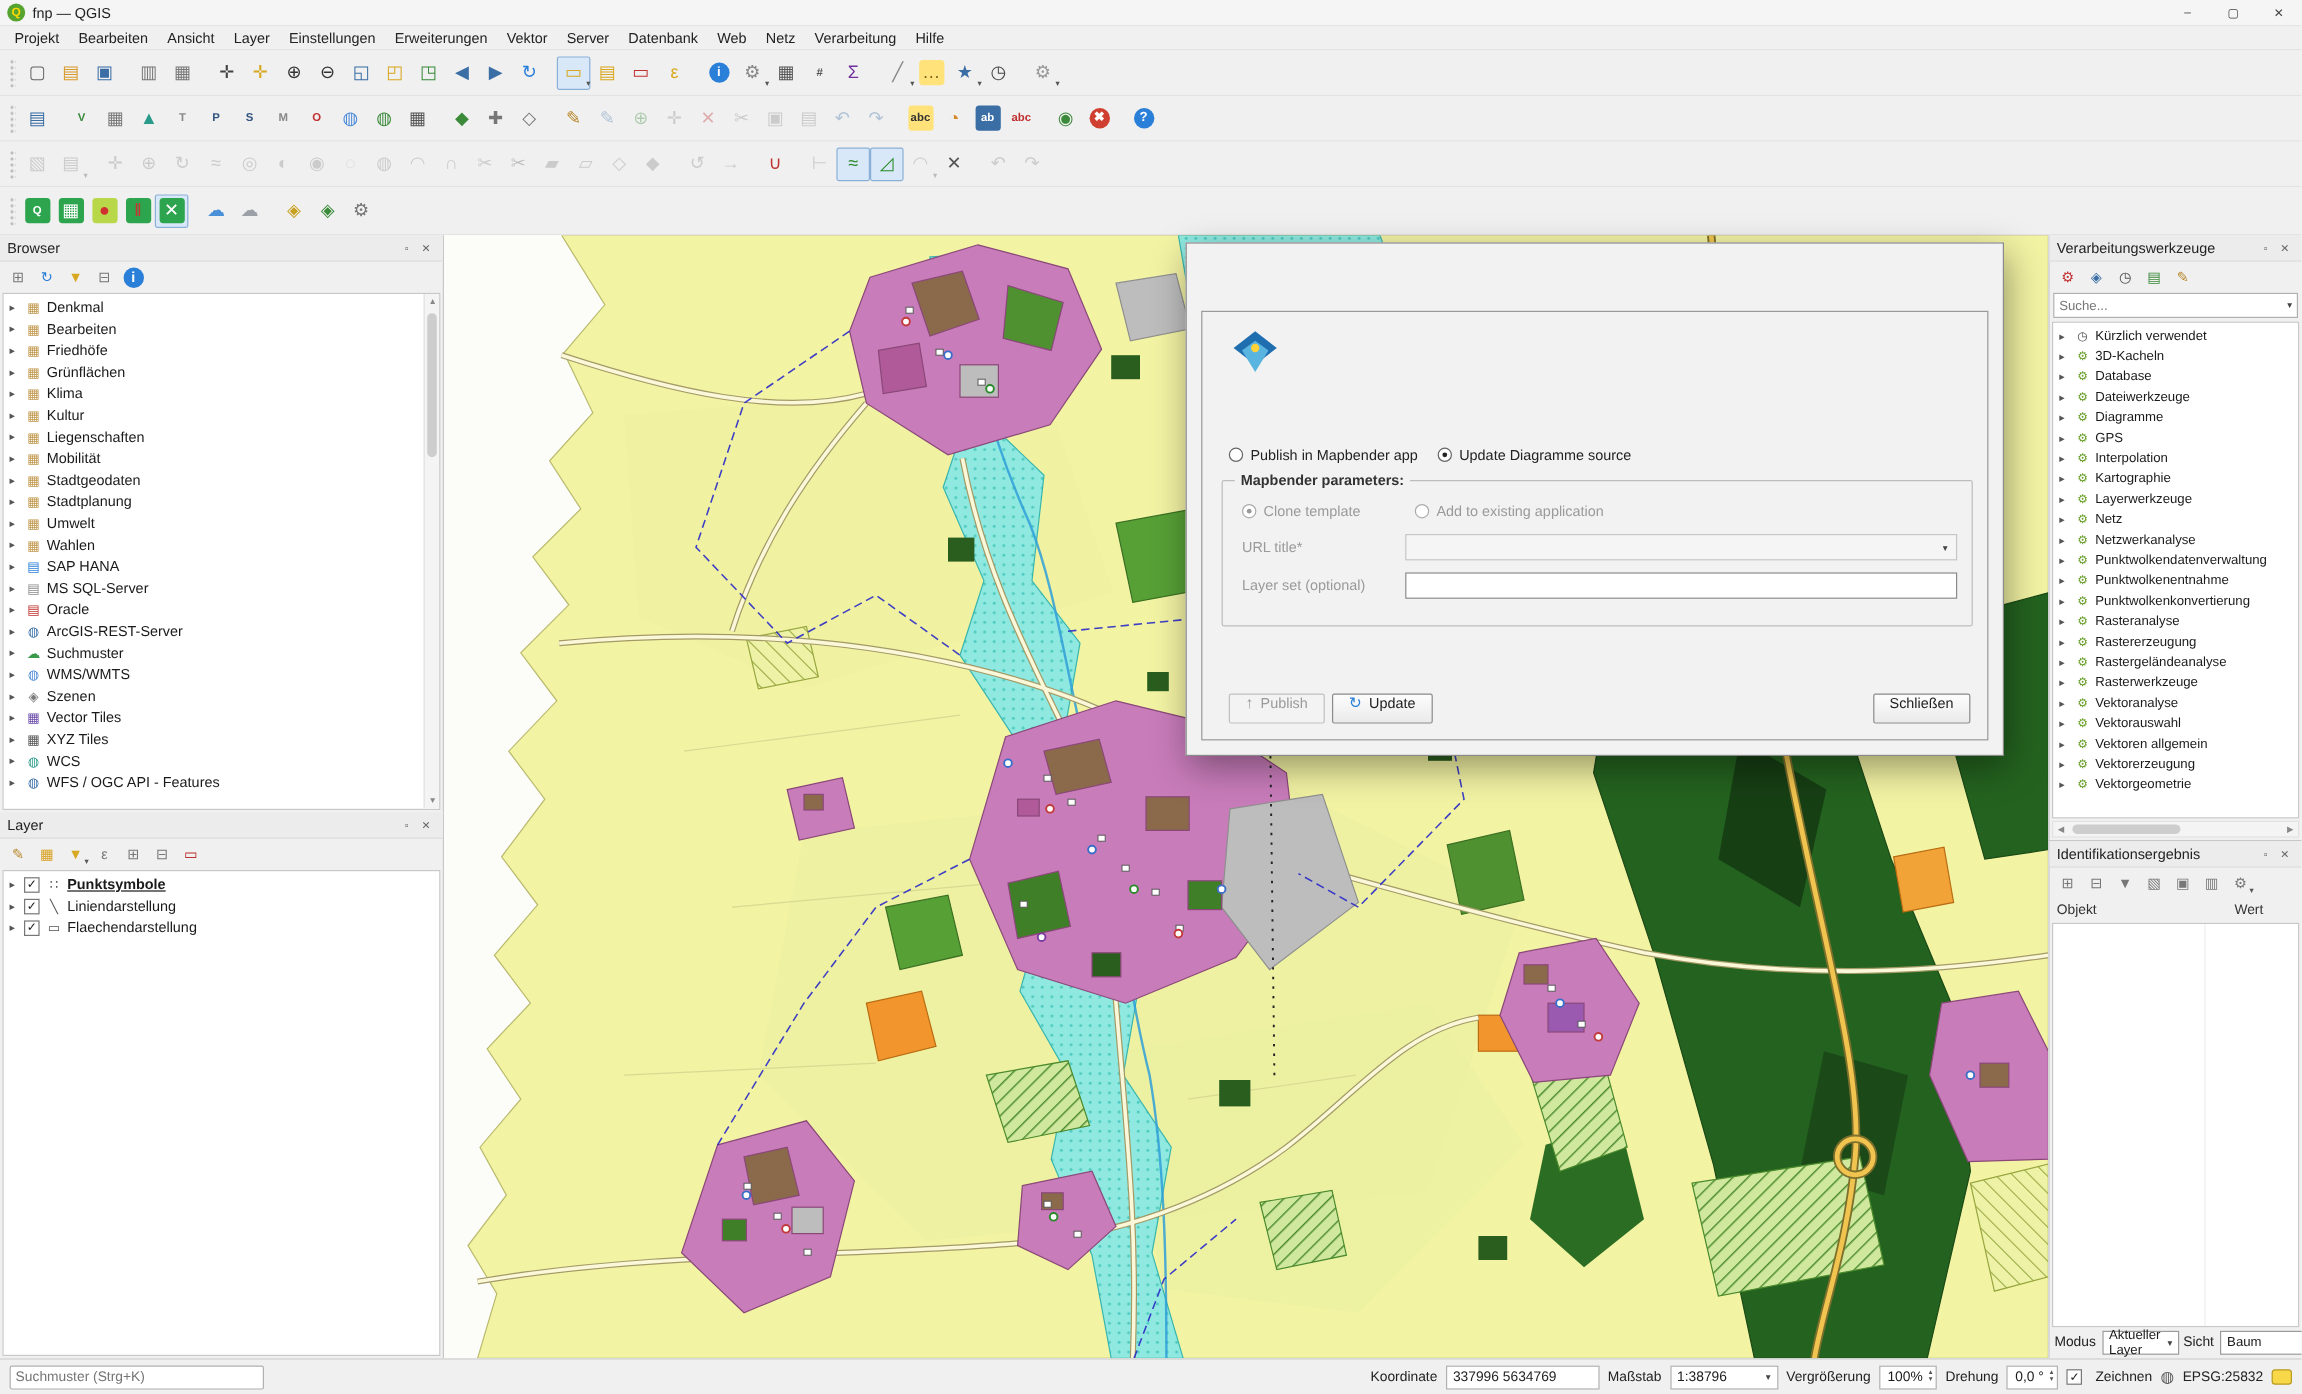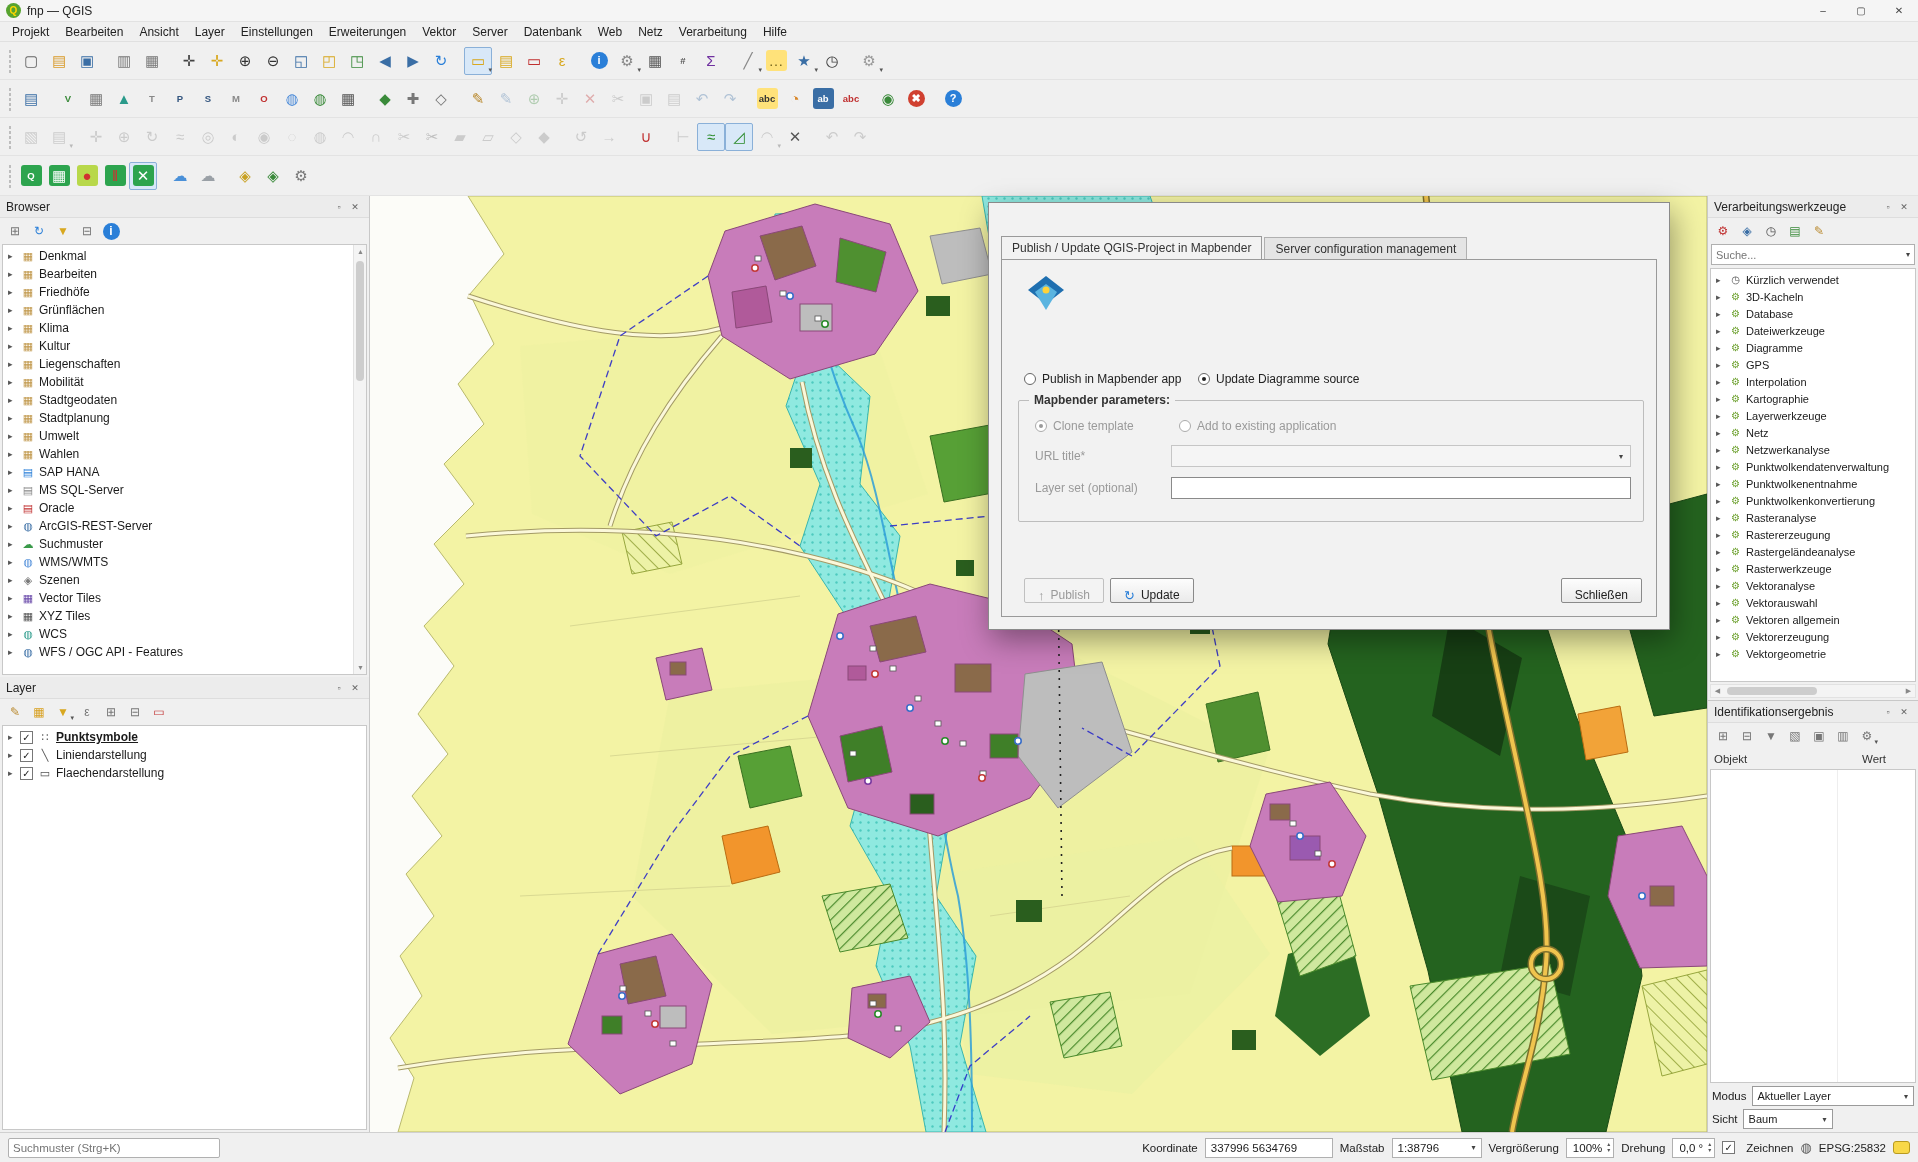--- a/index.html
+++ b/index.html
@@ -74,21 +74,21 @@
 .search-box input{border:none;outline:none;flex:1;font-size:11px;font-family:"Liberation Sans",sans-serif;color:#333;min-width:0}
 .proc .tree-row{height:17px;font-size:11px}
 .proc .ticon{font-size:10px;width:15px;flex:0 0 15px}
 
 
 .id-header{display:flex;height:20px;align-items:center;font-size:11.5px;color:#333;padding:0 6px;flex:0 0 auto}
 .id-col1{flex:1}
 .id-col2{width:50px}
 .id-table{flex:1;background:#fff;border:1px solid #c8c8c8;margin:0 2px;position:relative}
 .id-table .col-div{position:absolute;top:0;bottom:0;left:62%;width:1px;background:#eee}
-.id-bottom{padding:3px 4px;display:flex;flex-direction:column;gap:3px;flex:0 0 auto}
+.id-bottom{padding:3px 4px;display:flex;flex-direction:row;gap:3px;flex:0 0 auto}
 .id-brow{display:flex;align-items:center;gap:5px;font-size:11.5px}
 .mini-combo{height:20px;background:#fff;border:1px solid #9a9a9a;display:flex;align-items:center;padding:0 5px;font-size:11px;gap:6px}
 .cArrow{font-size:8px;color:#444;margin-left:auto}
 .cArrow::before{content:"▾"}
 
 
 #map{position:absolute;left:370px;top:196px;width:1337px;height:936px;background:#fff;overflow:hidden}
 
 
 #dialog{position:absolute;left:988px;top:202px;width:682px;height:428px;background:#f2f2f2;border:1px solid #8a8a8a;box-shadow:3px 10px 28px rgba(0,0,0,.38);z-index:50}
@@ -121,21 +121,21 @@
 .groupbox .legend{position:absolute;left:10px;top:-8px;background:#f2f2f2;padding:0 5px;font-size:12px;font-weight:bold;color:#333}
 .g-radios{position:absolute;top:18px;left:0;right:0;height:16px}
 .g-radios .r1{left:16px}
 .g-radios .r2{left:160px}
 .g-row{position:absolute;left:0;right:0;height:22px}
 .g-row .dlg-label{position:absolute;left:16px;top:4px}
 .g-row .combo,.g-row .input{position:absolute;left:152px;right:12px;top:0;height:22px}
 .dis-combo,.dis-input{background:#f5f5f5;border:1px solid #c6c6c6}
 .input{background:#fff;border:1px solid #8a8a8a}
 .dlg-buttons{position:absolute;left:0;right:0;bottom:12px;height:26px}
-.btn{height:25px;padding:0 13px;background:linear-gradient(#fdfdfd,#eaeaea);border:1px solid #8a8a8a;border-radius:2px;display:inline-flex;align-items:flex-end;gap:6px;font-size:12px;font-family:"Liberation Sans",sans-serif;color:#222;position:absolute}
+.btn{height:25px;padding:0 13px;background:linear-gradient(#fdfdfd,#eaeaea);border:1px solid #8a8a8a;border-radius:2px;display:inline-flex;align-items:flex-start;gap:6px;font-size:12px;font-family:"Liberation Sans",sans-serif;color:#222;position:absolute}
 .btn.disabled{color:#9a9a9a;border-color:#c0c0c0;background:#f3f3f3}
 .btn-publish{left:22px}
 .btn-update{left:108px}
 .btn-close{right:14px}
 .bicon{font-size:13px;line-height:1}
 .bicon.up::before{content:"↑";color:#9a9a9a}
 .bicon.refresh::before{content:"↻";color:#2a7fd8}
 
 
 #statusbar{position:absolute;left:0;right:0;bottom:0;height:30px;background:#f0f0f0;border-top:1px solid #d0d0d0;display:flex;align-items:center;padding:0 8px;gap:8px;font-size:11.5px}
@@ -1212,24 +1212,20 @@
         <circle cx="285" cy="828" r="3.2" stroke="#c23a3a"></circle>
     <circle cx="508" cy="818" r="3.2" stroke="#2a8a2a"></circle>
         <circle cx="930" cy="640" r="3.2" stroke="#3a6ec8"></circle>
     <circle cx="962" cy="668" r="3.2" stroke="#c23a3a"></circle>
         <circle cx="1272" cy="700" r="3.2" stroke="#3a6ec8"></circle>
   </g>
 </svg>
 </div>
 
 <div id="dialog">
-  <div class="dlg-tabs">
-    <div class="dlg-tab active">Publish / Update QGIS-Project in Mapbender</div>
-    <div class="dlg-tab">Server configuration management</div>
-  </div>
   <div class="dlg-body">
     <div class="mb-logo">
       <svg width="44" height="38" viewBox="0 0 44 38">
         <polygon points="22,2 40,16 22,30 4,16" fill="#1f6fb0"></polygon>
         <polygon points="22,10 33,18 22,36 11,18" fill="#5ab4e0"></polygon>
         <circle cx="22" cy="16" r="3.5" fill="#ffd23a"></circle>
       </svg>
     </div>
     <div class="row-radios">
       <label class="rlbl r1">

